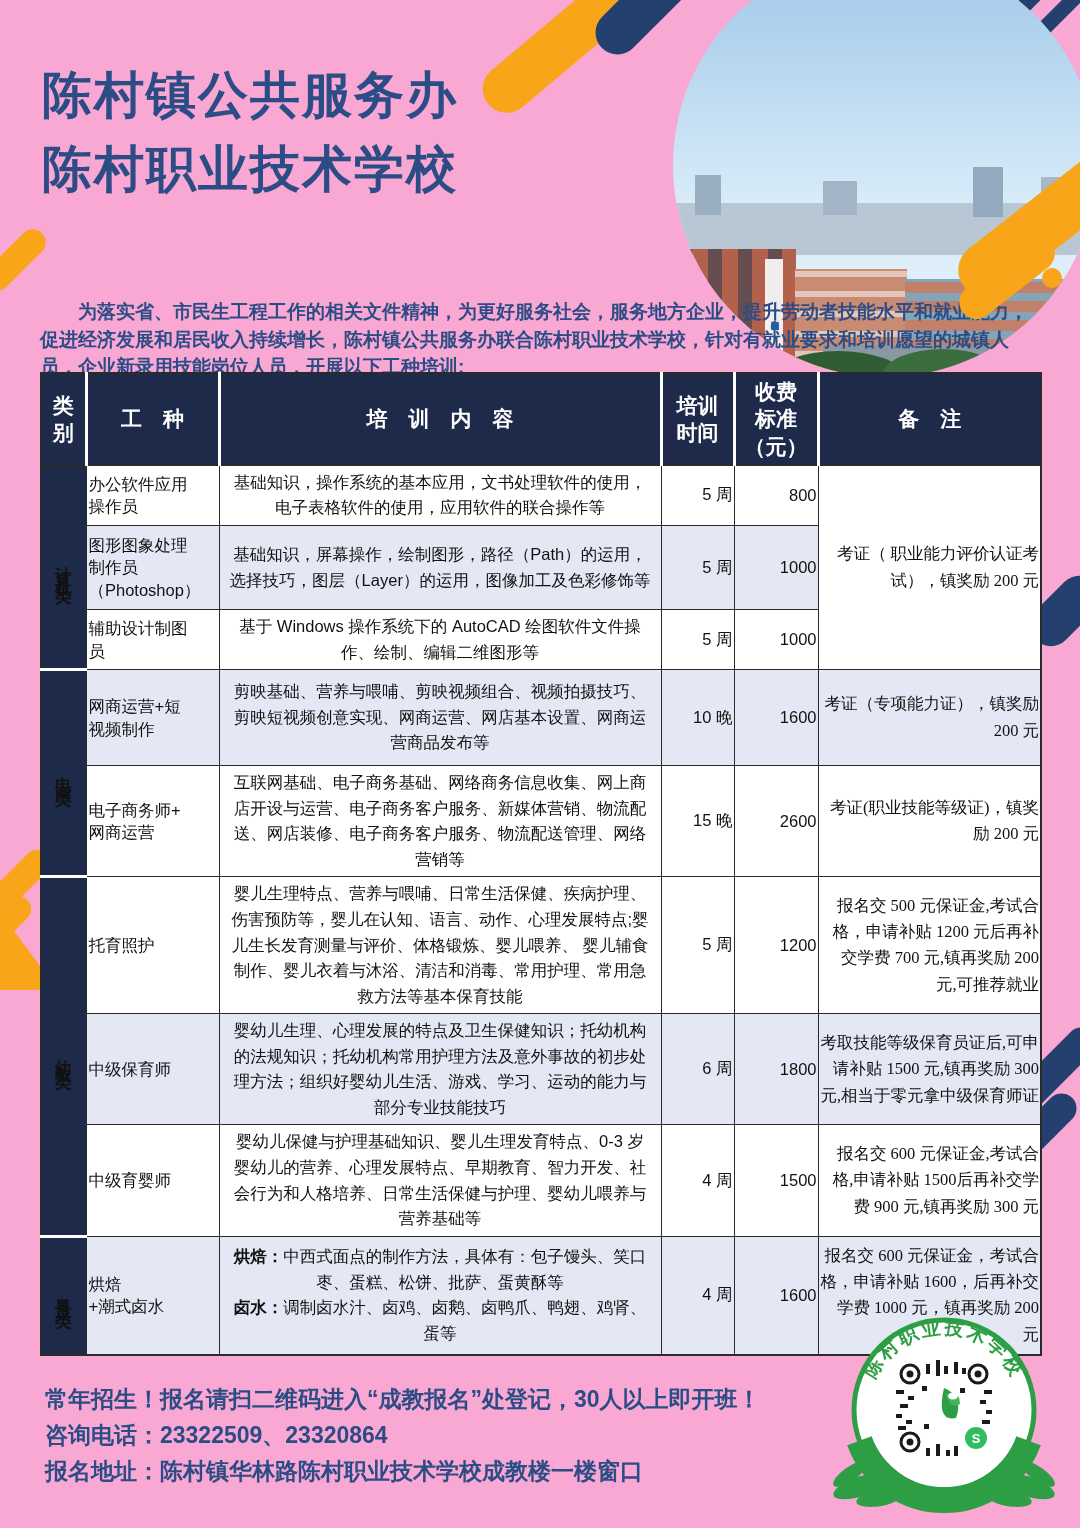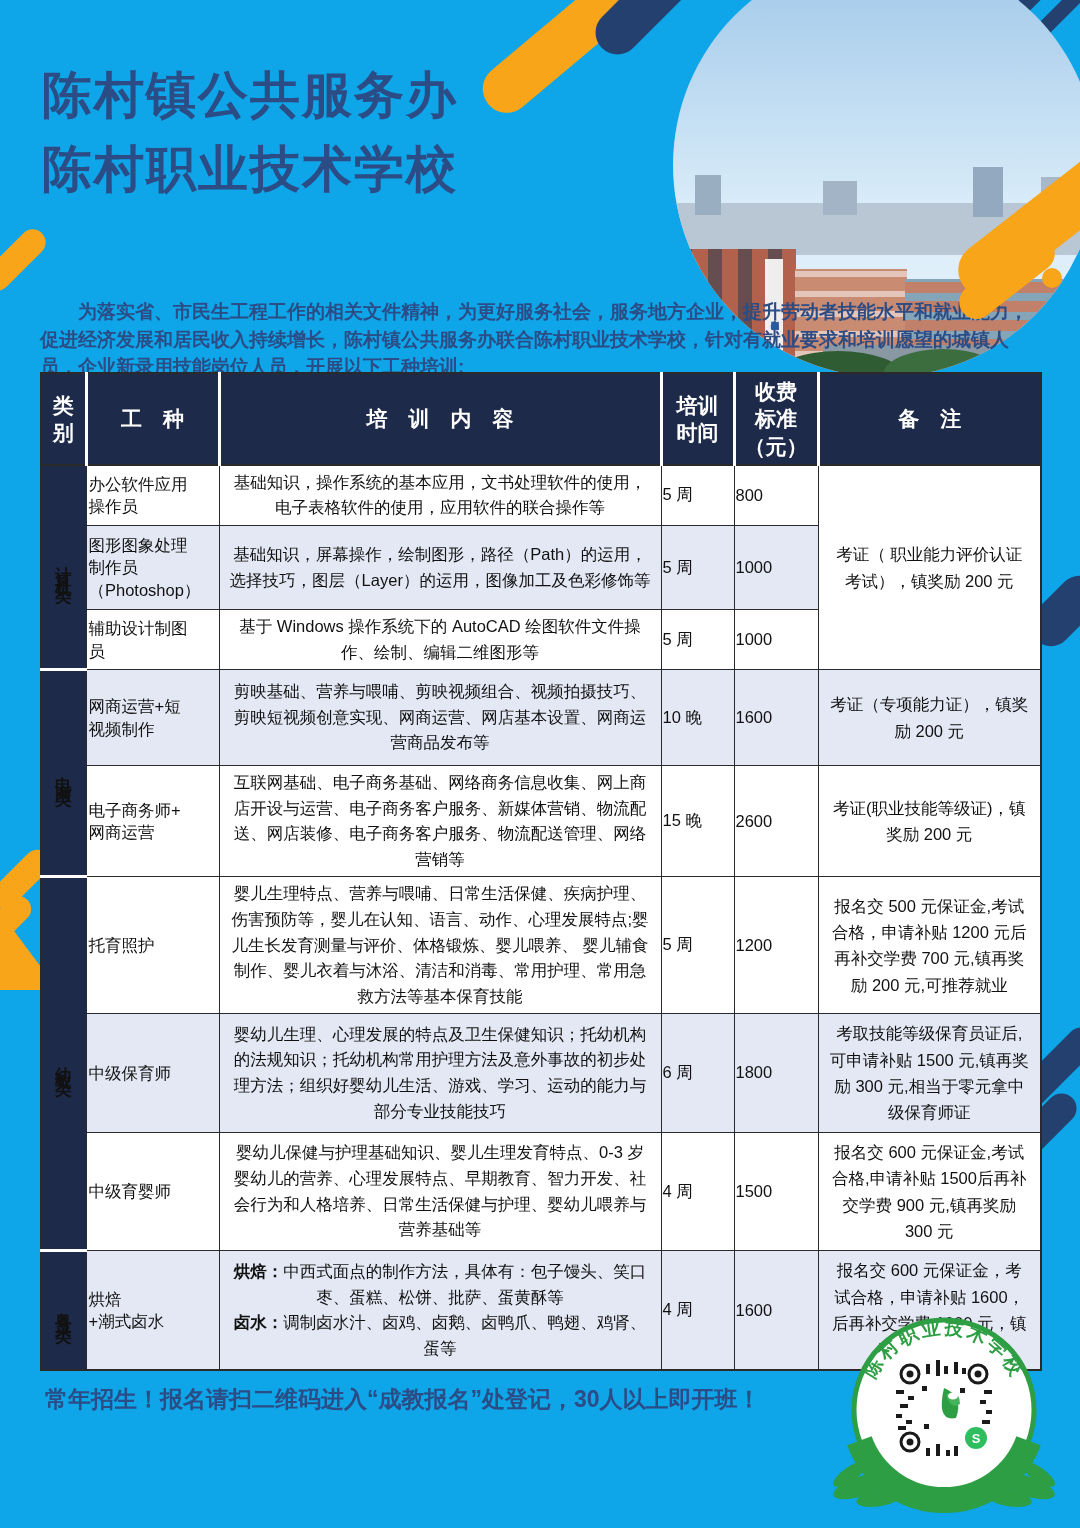--- a/index.html
+++ b/index.html
@@ -1,17 +1,17 @@
 <!DOCTYPE html>
 <html><head>
 <meta charset="utf-8">
 <style>
   html,body{margin:0;padding:0;}
   body{font-family:"Liberation Sans",sans-serif;}
-  .page{position:relative;width:1080px;height:1528px;background:#0ea5e9;overflow:hidden;}
+  .page{position:relative;width:1080px;height:1528px;background:#f9a8d4;overflow:hidden;}
 
   
   .deco{position:absolute;z-index:0;}
   .bar{border-radius:999px;}
   .yellow{background:#F8A519;}
   .navy{background:#24406F;}
   .z3{z-index:3;}
 
   
   .photo{position:absolute;left:673px;top:-47px;width:424px;height:424px;border-radius:50%;
@@ -45,22 +45,22 @@
          table-layout:fixed;background:#fff;border:2px solid #2a2a2a;}
   table.train th{background:#1E2A49;color:#fff;font-size:21px;font-weight:bold;
          border-right:3px solid #fff;border-bottom:2px solid #2a2a2a;white-space:pre-line;line-height:1.3;padding:4px 2px;}
   table.train th:last-child{border-right:none;margin-left:16px;}
   table.train td{border:1px solid #2a2a2a;font-size:16.5px;color:#111;vertical-align:middle;}
   td.cat{background:#1E2A49;color:#fff;writing-mode:vertical-rl;text-orientation:upright;
          font-size:23px;font-weight:bold;letter-spacing:7px;text-align:center;vertical-align:middle;}
   td.cat.sep{border-top:3px solid #fff;}
   td.job{text-align:left;font-size:17.5px;line-height:1.35;white-space:pre-line;padding:2px;}
   td.content{padding:4px 10px;line-height:1.55;text-align:center;}
-  td.small{text-align:left;font-size:17px;}
-  td.remark{padding:6px 10px;line-height:1.6;font-size:17px;text-align:center;}
+  td.small{text-align:right;font-size:17px;}
+  td.remark{padding:6px 1px;line-height:1.6;font-size:17px;text-align:right;font-family:Liberation Serif, serif;}
   tr.alt td{background:#E4E8F4;}
   tr.alt td.cat{background:#1E2A49;}
   .blead{font-weight:bold;}
   tr.hrow{height:76px;}
   tr.r1{height:60px;} tr.r2{height:84px;} tr.r3{height:58px;}
   tr.r4{height:96px;} tr.r5{height:106px;}
   tr.r6{height:126px;} tr.r7{height:110px;} tr.r8{height:104px;}
   tr.r9{height:112px;}
 
   
@@ -214,20 +214,22 @@
         </td>
         <td class="small">4 周</td>
         <td class="small">1600</td>
         <td class="remark">报名交 600 元保证金，考试合格，申请补贴 1600，后再补交学费 1000 元，镇再奖励 200 元</td>
       </tr>
     </tbody>
   </table>
 
   <div class="footer">
     <div>常年招生！报名请扫二维码进入“成教报名”处登记，30人以上即开班！</div>
+    <div>咨询电话：23322509、23320864</div>
+    <div>报名地址：陈村镇华林路陈村职业技术学校成教楼一楼窗口</div>
   </div>
 
   <svg class="emblem" viewBox="0 0 232 220">
 
     <g fill="#2E9E44">
       <ellipse cx="34" cy="178" rx="30" ry="10" transform="rotate(-18 34 178)"></ellipse>
       <ellipse cx="22" cy="166" rx="20" ry="7" transform="rotate(-35 22 166)"></ellipse>
       <ellipse cx="52" cy="190" rx="24" ry="8" transform="rotate(-10 52 190)"></ellipse>
       <ellipse cx="198" cy="178" rx="30" ry="10" transform="rotate(18 198 178)"></ellipse>
       <ellipse cx="210" cy="166" rx="20" ry="7" transform="rotate(35 210 166)"></ellipse>

